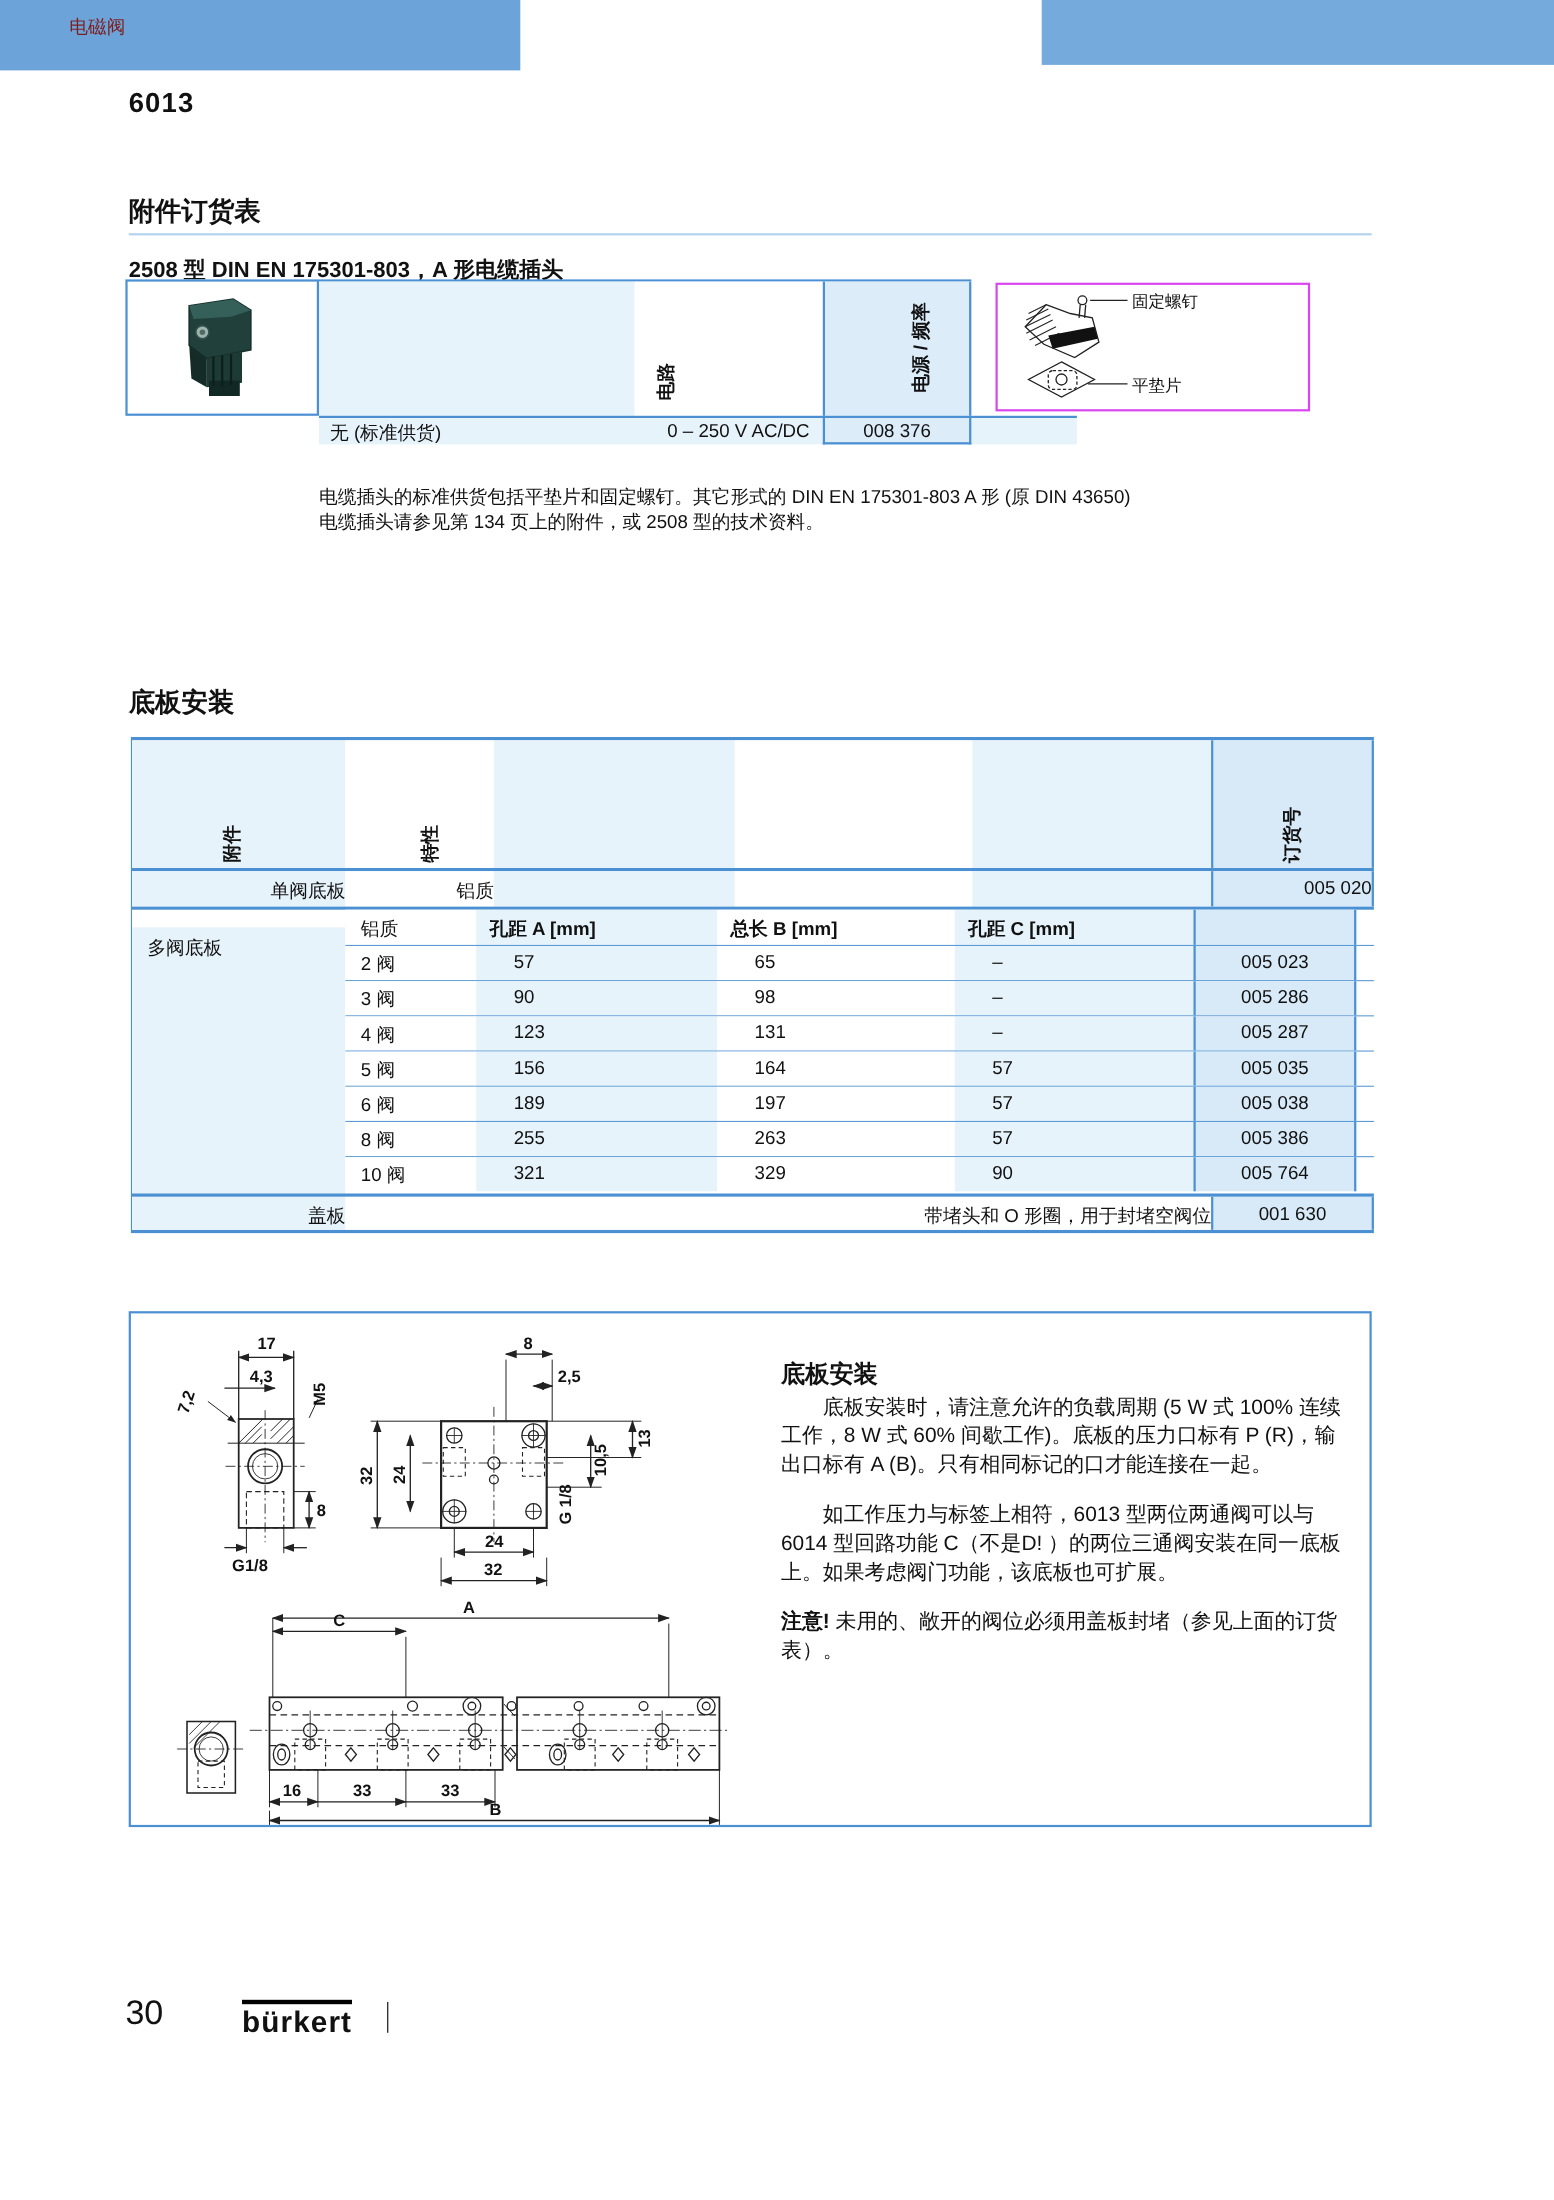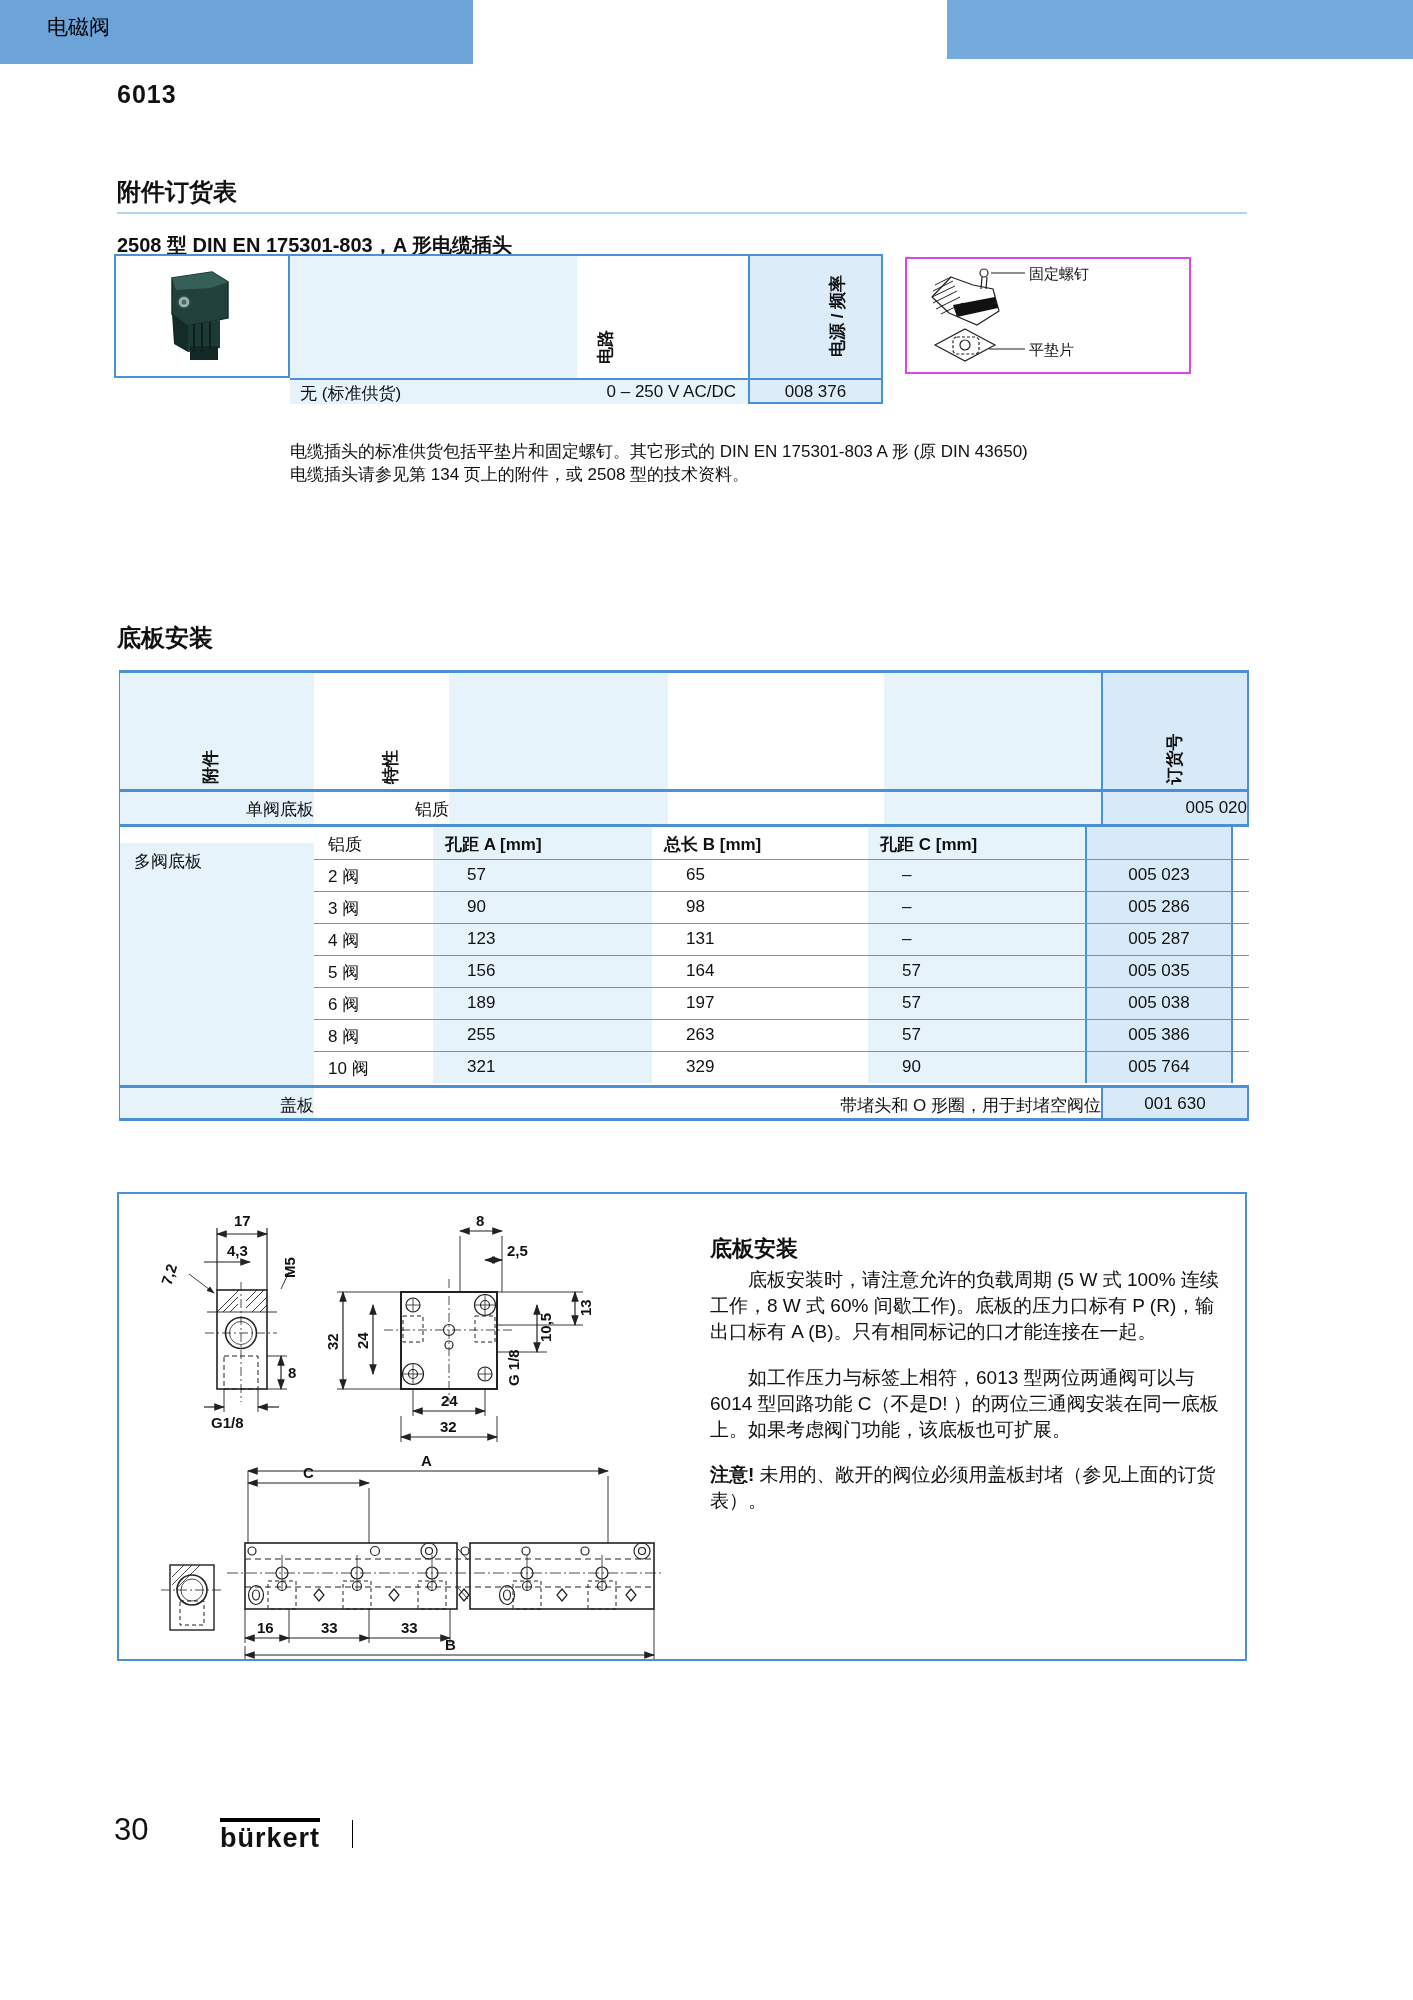--- a/index.html
+++ b/index.html
@@ -2,37 +2,37 @@
 <html><head>
 <meta charset="utf-8">
 <style>
   * { margin:0; padding:0; box-sizing:border-box; }
   html,body { width:1413px; height:2000px; background:#ffffff; font-family:"Liberation Sans","DejaVu Sans",sans-serif; color:#111; }
   .abs { position:absolute; }
   #page { position:relative; width:1413px; height:2000px; overflow:hidden; background:#fff; }
 
   
   .topbar-left  { left:0; top:0; width:473px; height:64px; background:#6ca4d9; }
-  .topbar-left .t { position:absolute; left:47px; top:13px; color:#000000; font-size:21px; }
+  .topbar-left .t { position:absolute; left:63px; top:13px; color:#7f1d1d; font-size:17px; }
   .topbar-right { left:947px; top:0; width:466px; height:59px; background:#74abdc; }
 
   .h-code   { left:117px; top:80px; font-size:25px; font-weight:bold; letter-spacing:1px; }
   .h-acc    { left:117px; top:176px; font-size:24px; font-weight:bold; }
   .rule-acc { left:117px; top:212px; width:1130px; height:2px; background:#b3d4ec; }
   .h-sub    { left:117px; top:232px; font-size:20px; font-weight:bold; }
 
   
   .t1 { left:114px; top:254px; width:769px; height:176px; }
   .t1 .plugcell { position:absolute; left:0; top:0; width:176px; height:124px; background:#fff; border:2px solid #4a90d2; }
   .t1 .hdr { position:absolute; left:176px; top:0; width:593px; height:124px; border-top:2px solid #4a90d2; }
   .t1 .hc1 { position:absolute; left:0; top:0; width:287px; height:124px; background:#e7f3fb; }
   .t1 .hc2 { position:absolute; left:287px; top:0; width:171px; height:124px; background:#fff; }
   .t1 .hc3 { position:absolute; left:458px; top:0; width:135px; height:124px; background:#dcecf9; border-left:2px solid #4a90d2; border-right:2px solid #4a90d2; }
   .rot { position:absolute; width:150px; height:20px; line-height:20px; text-align:center; font-weight:bold; font-size:17px; transform:rotate(-90deg); white-space:nowrap; }
-  .t1 .row { position:absolute; left:176px; top:124px; width:593px; height:26px; border-top:2px solid #4a90d2; background:#e7f3fb; font-size:17px; }
+  .t1 .row { position:absolute; left:176px; top:124px; width:689px; height:26px; border-top:2px solid #4a90d2; background:#e7f3fb; font-size:17px; }
   .t1 .row .c1 { position:absolute; left:0; top:0; width:287px; height:24px; padding:2px 0 0 10px; }
   .t1 .row .c2 { position:absolute; left:287px; top:0; width:171px; height:24px; padding:2px 12px 0 0; text-align:right; }
   .t1 .row .c3 { position:absolute; left:458px; top:0; width:135px; height:24px; padding:2px 0 0 0; text-align:center; background:#dcecf9; border-left:2px solid #4a90d2; border-right:2px solid #4a90d2; border-bottom:2px solid #4a90d2; }
   .t1 .note { position:absolute; left:176px; top:150px; width:458px; height:28px; background:#fff; border:2px solid #4a90d2; border-left:none; font-size:17px; padding:3px 0 0 10px; }
 
   
   .dbox { left:905px; top:257px; width:286px; height:117px; border:2px solid #d946ef; background:#fff; }
   .dbox .lbl { position:absolute; font-size:15px; }
 
   .footnote { left:290px; top:440px; width:900px; font-size:17px; line-height:23px; }

